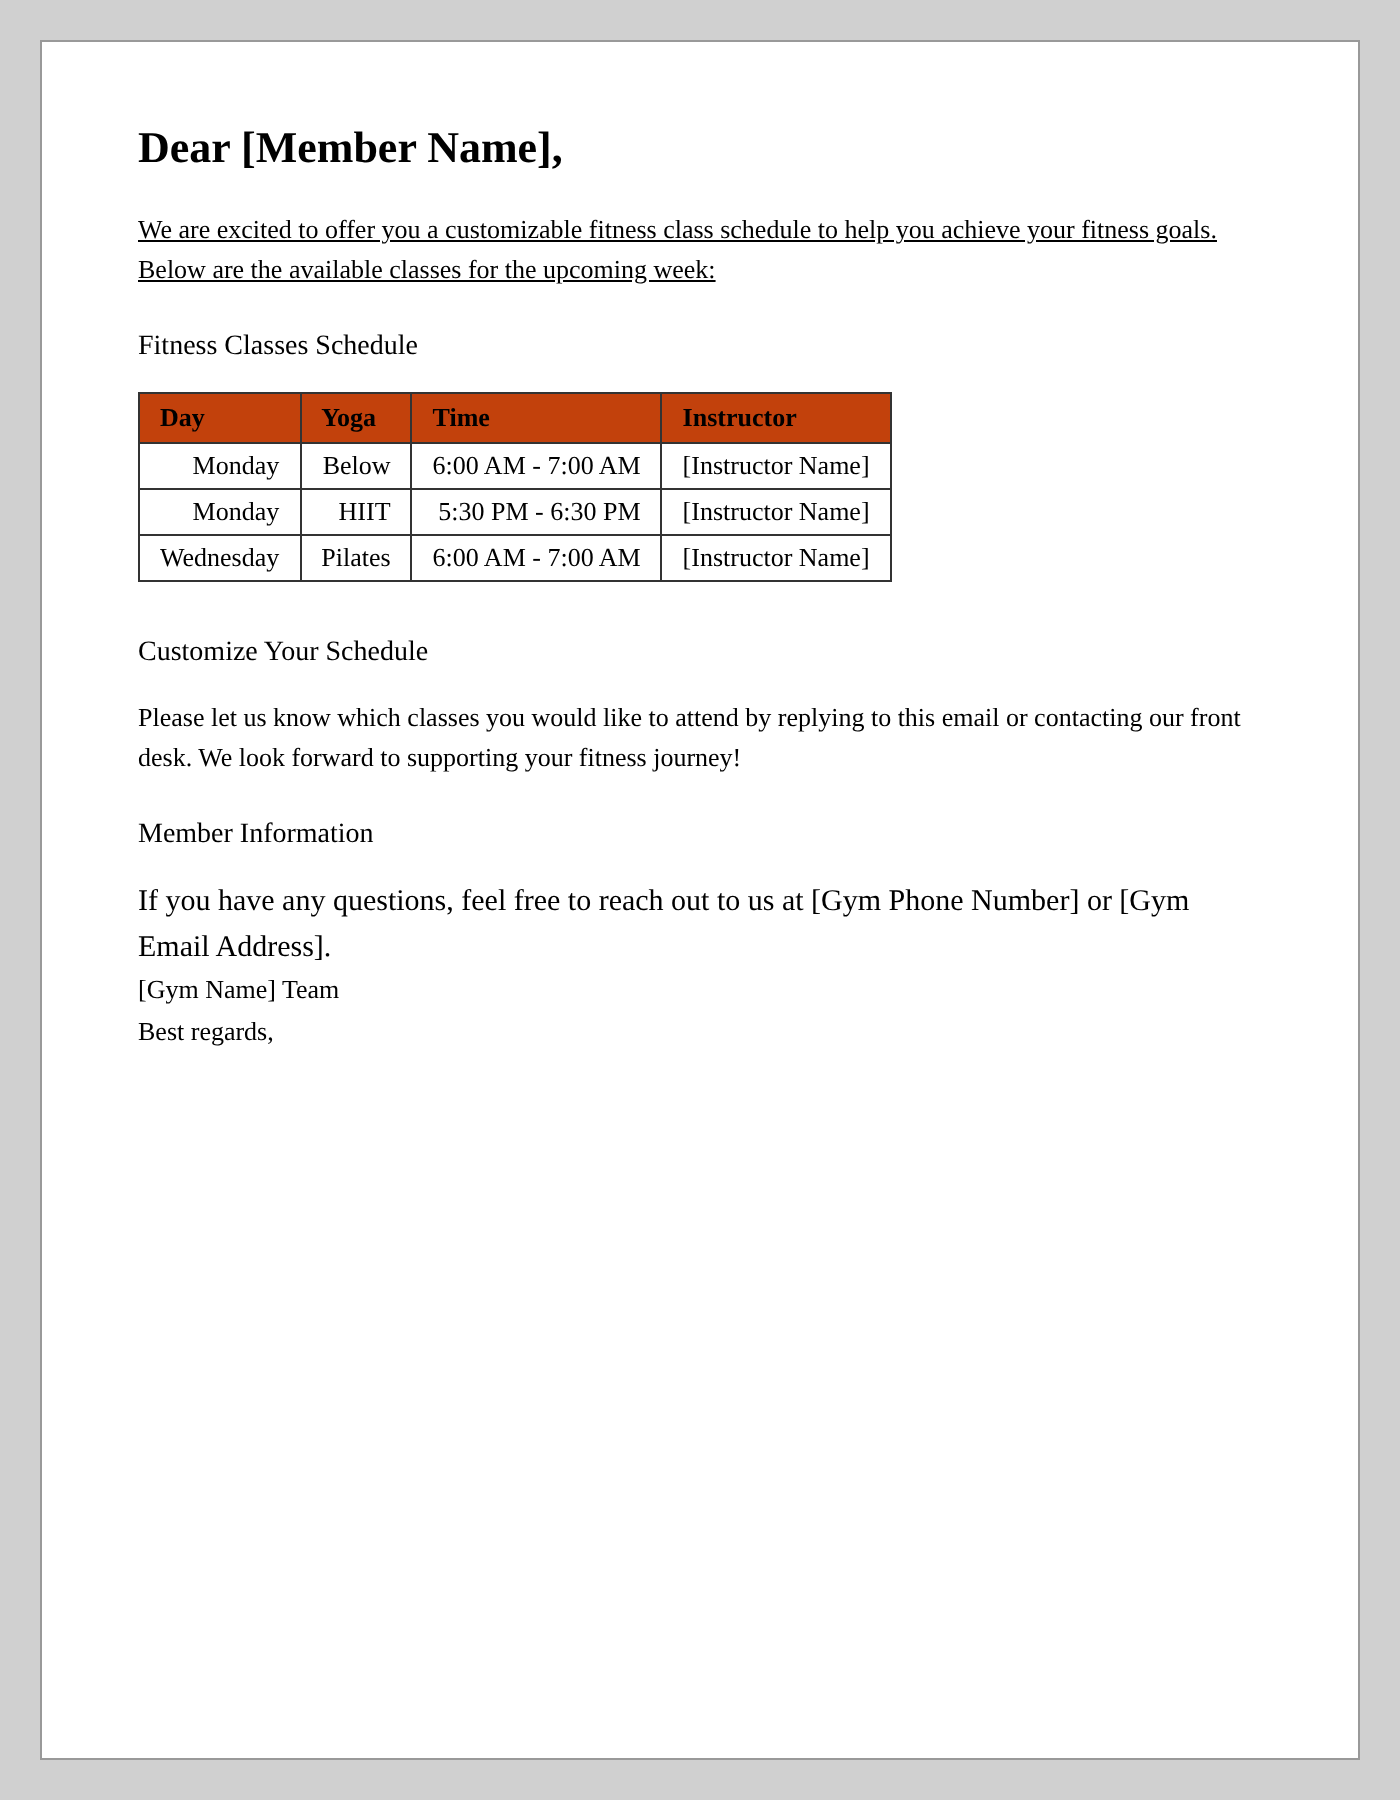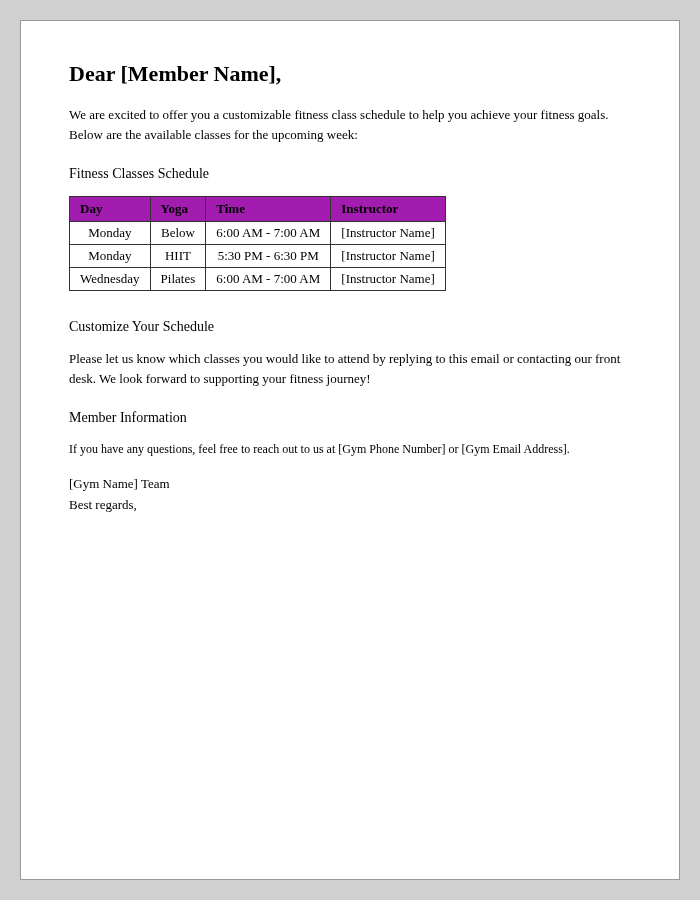--- a/index.html
+++ b/index.html
@@ -29,58 +29,58 @@
     .greeting {
       font-size: 22px;
       font-weight: bold;
       margin-bottom: 18px;
     }
 
     .intro-text {
       font-size: 13px;
       line-height: 1.5;
       margin-bottom: 22px;
+      text-decoration: underline;
     }
 
     .section-heading {
       font-size: 14px;
       font-weight: normal;
       margin-bottom: 14px;
     }
 
     .schedule-table {
       border-collapse: collapse;
       margin-bottom: 28px;
       font-size: 13px;
     }
 
     .schedule-table th {
       border: 1px solid #333;
       padding: 4px 10px;
       font-weight: bold;
       text-align: left;
-      background: #a21caf;
+      background: #c2410c;
     }
 
     .schedule-table td {
       border: 1px solid #333;
       padding: 3px 10px;
-      text-align: center;
+      text-align: right;
     }
 
     .customize-text {
       font-size: 13px;
       line-height: 1.5;
       margin-bottom: 22px;
     }
 
     .contact-text {
-      font-size: 12px;
+      font-size: 15px;
       line-height: 1.5;
-      margin-bottom: 16px;
     }
 
     .closing {
       font-size: 13px;
       line-height: 1.6;
     }
   </style>
 </head>
 <body>
 

